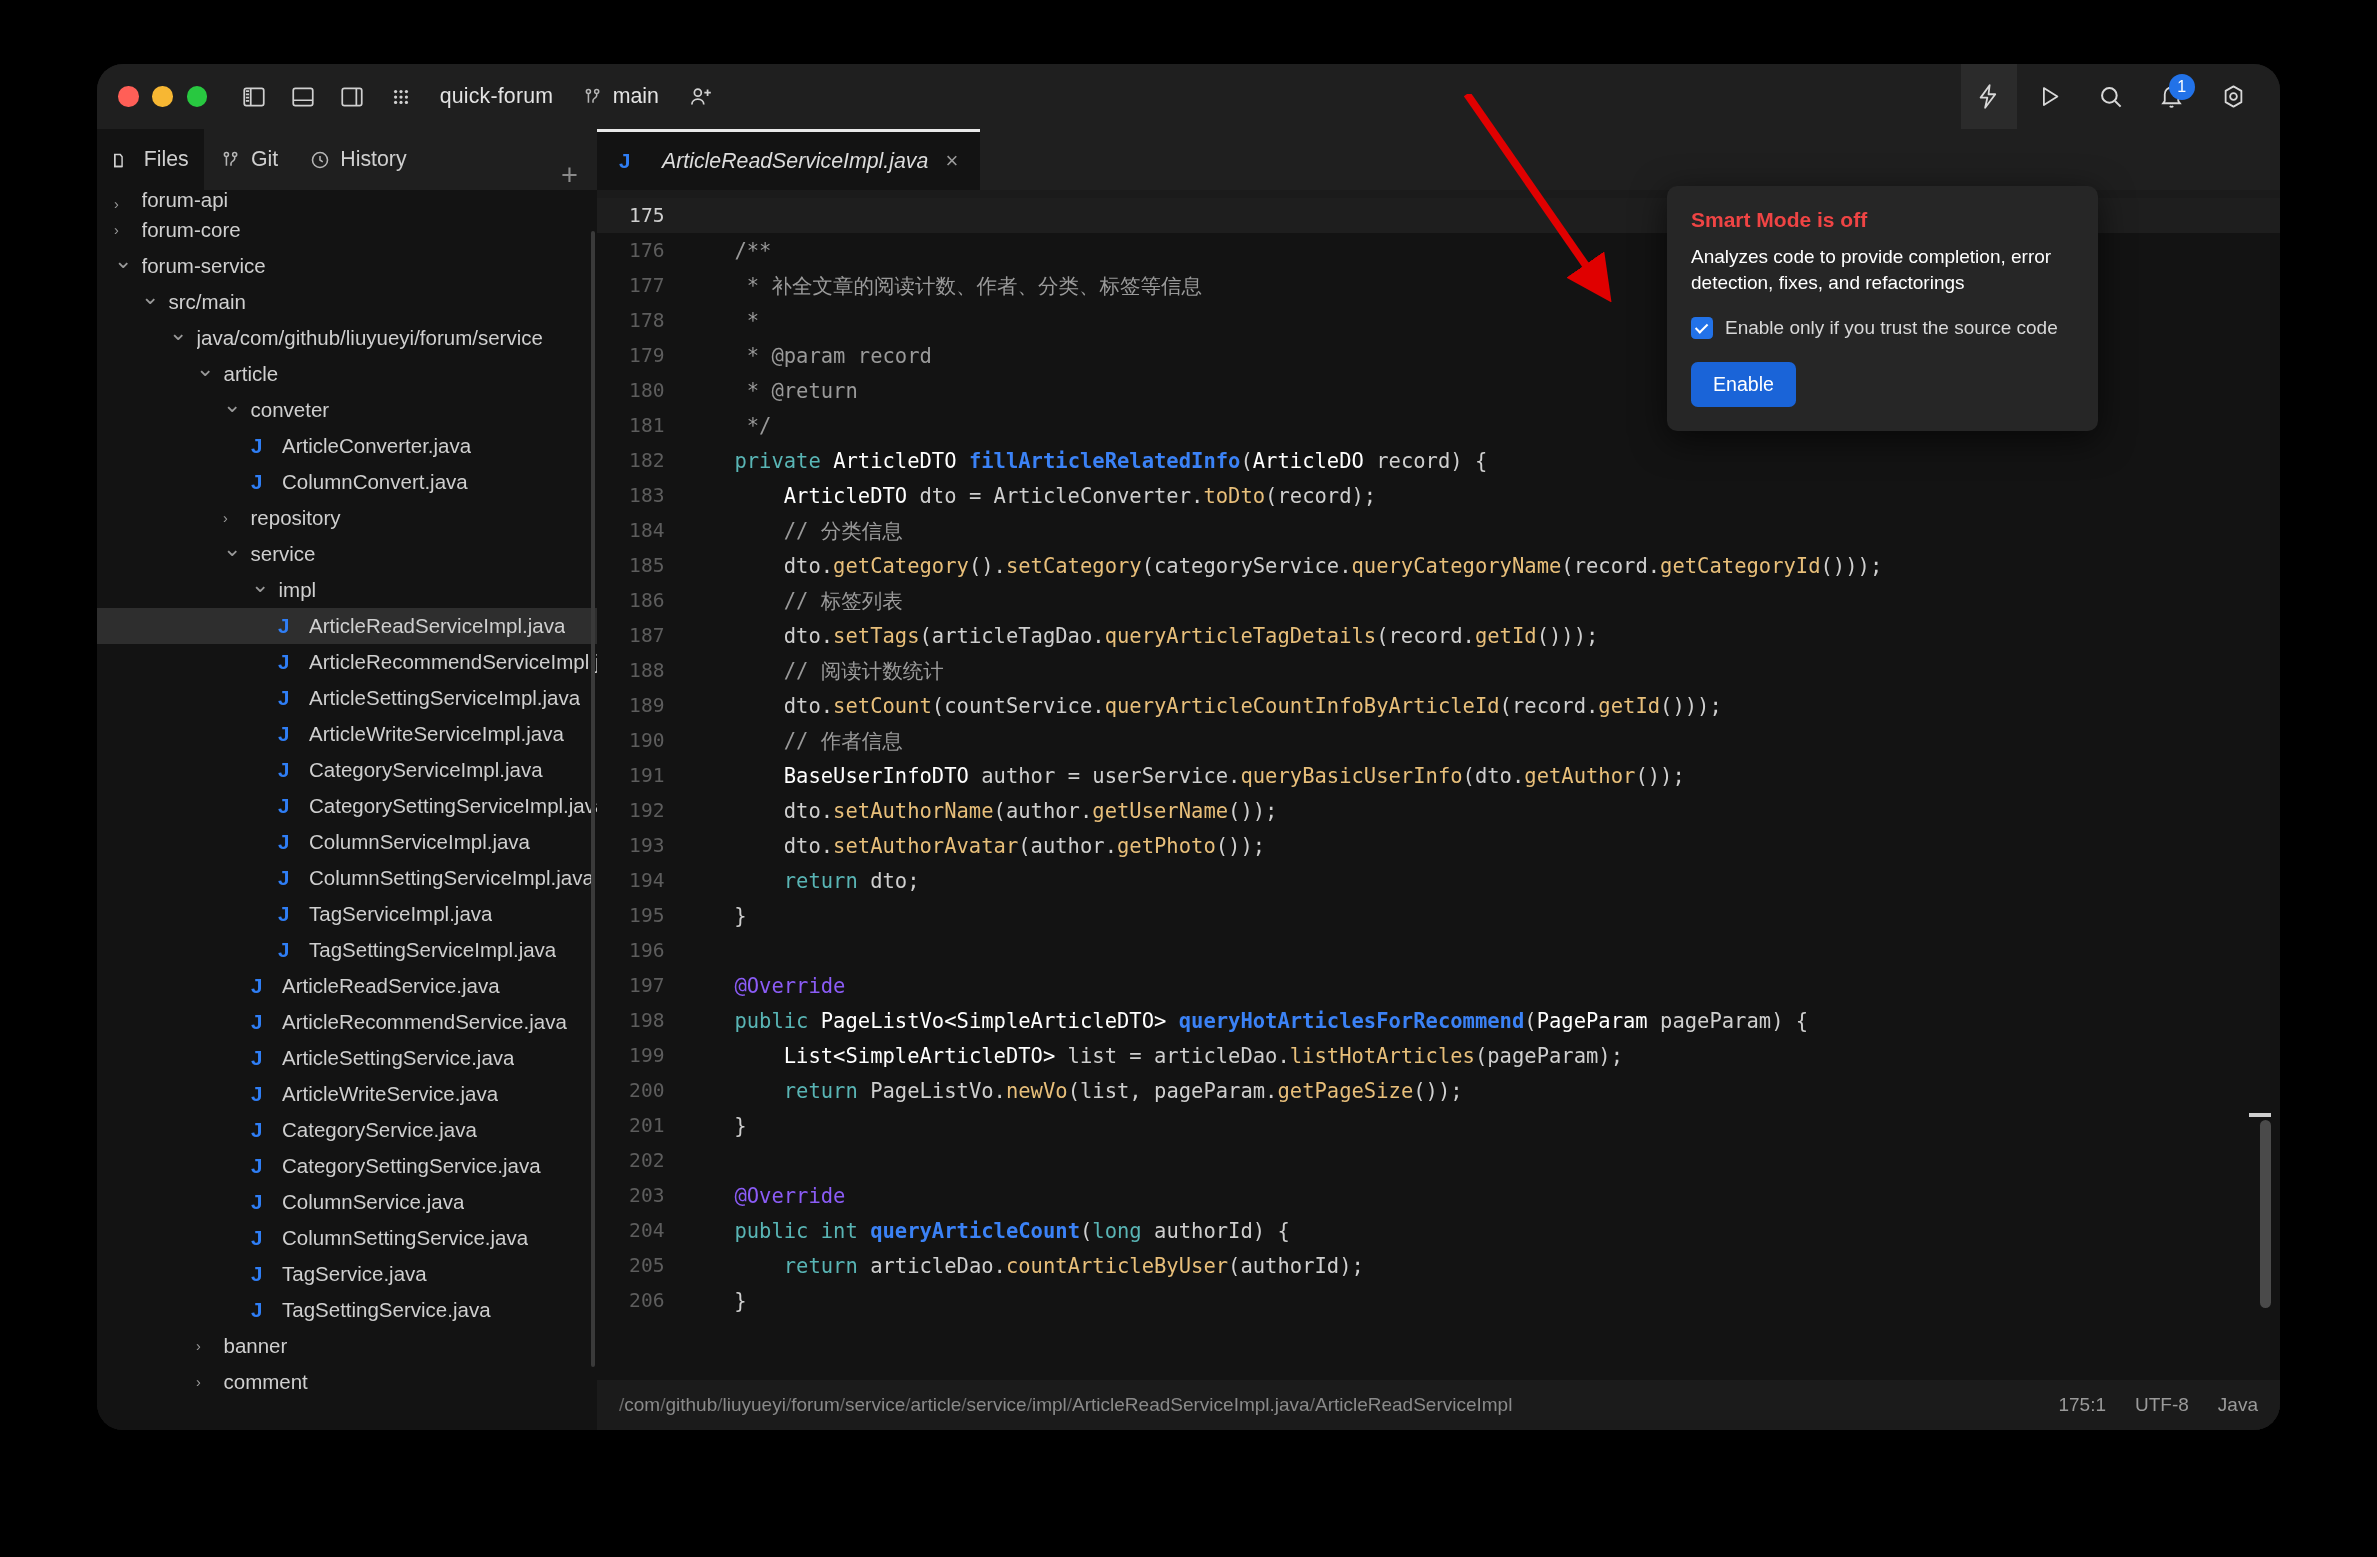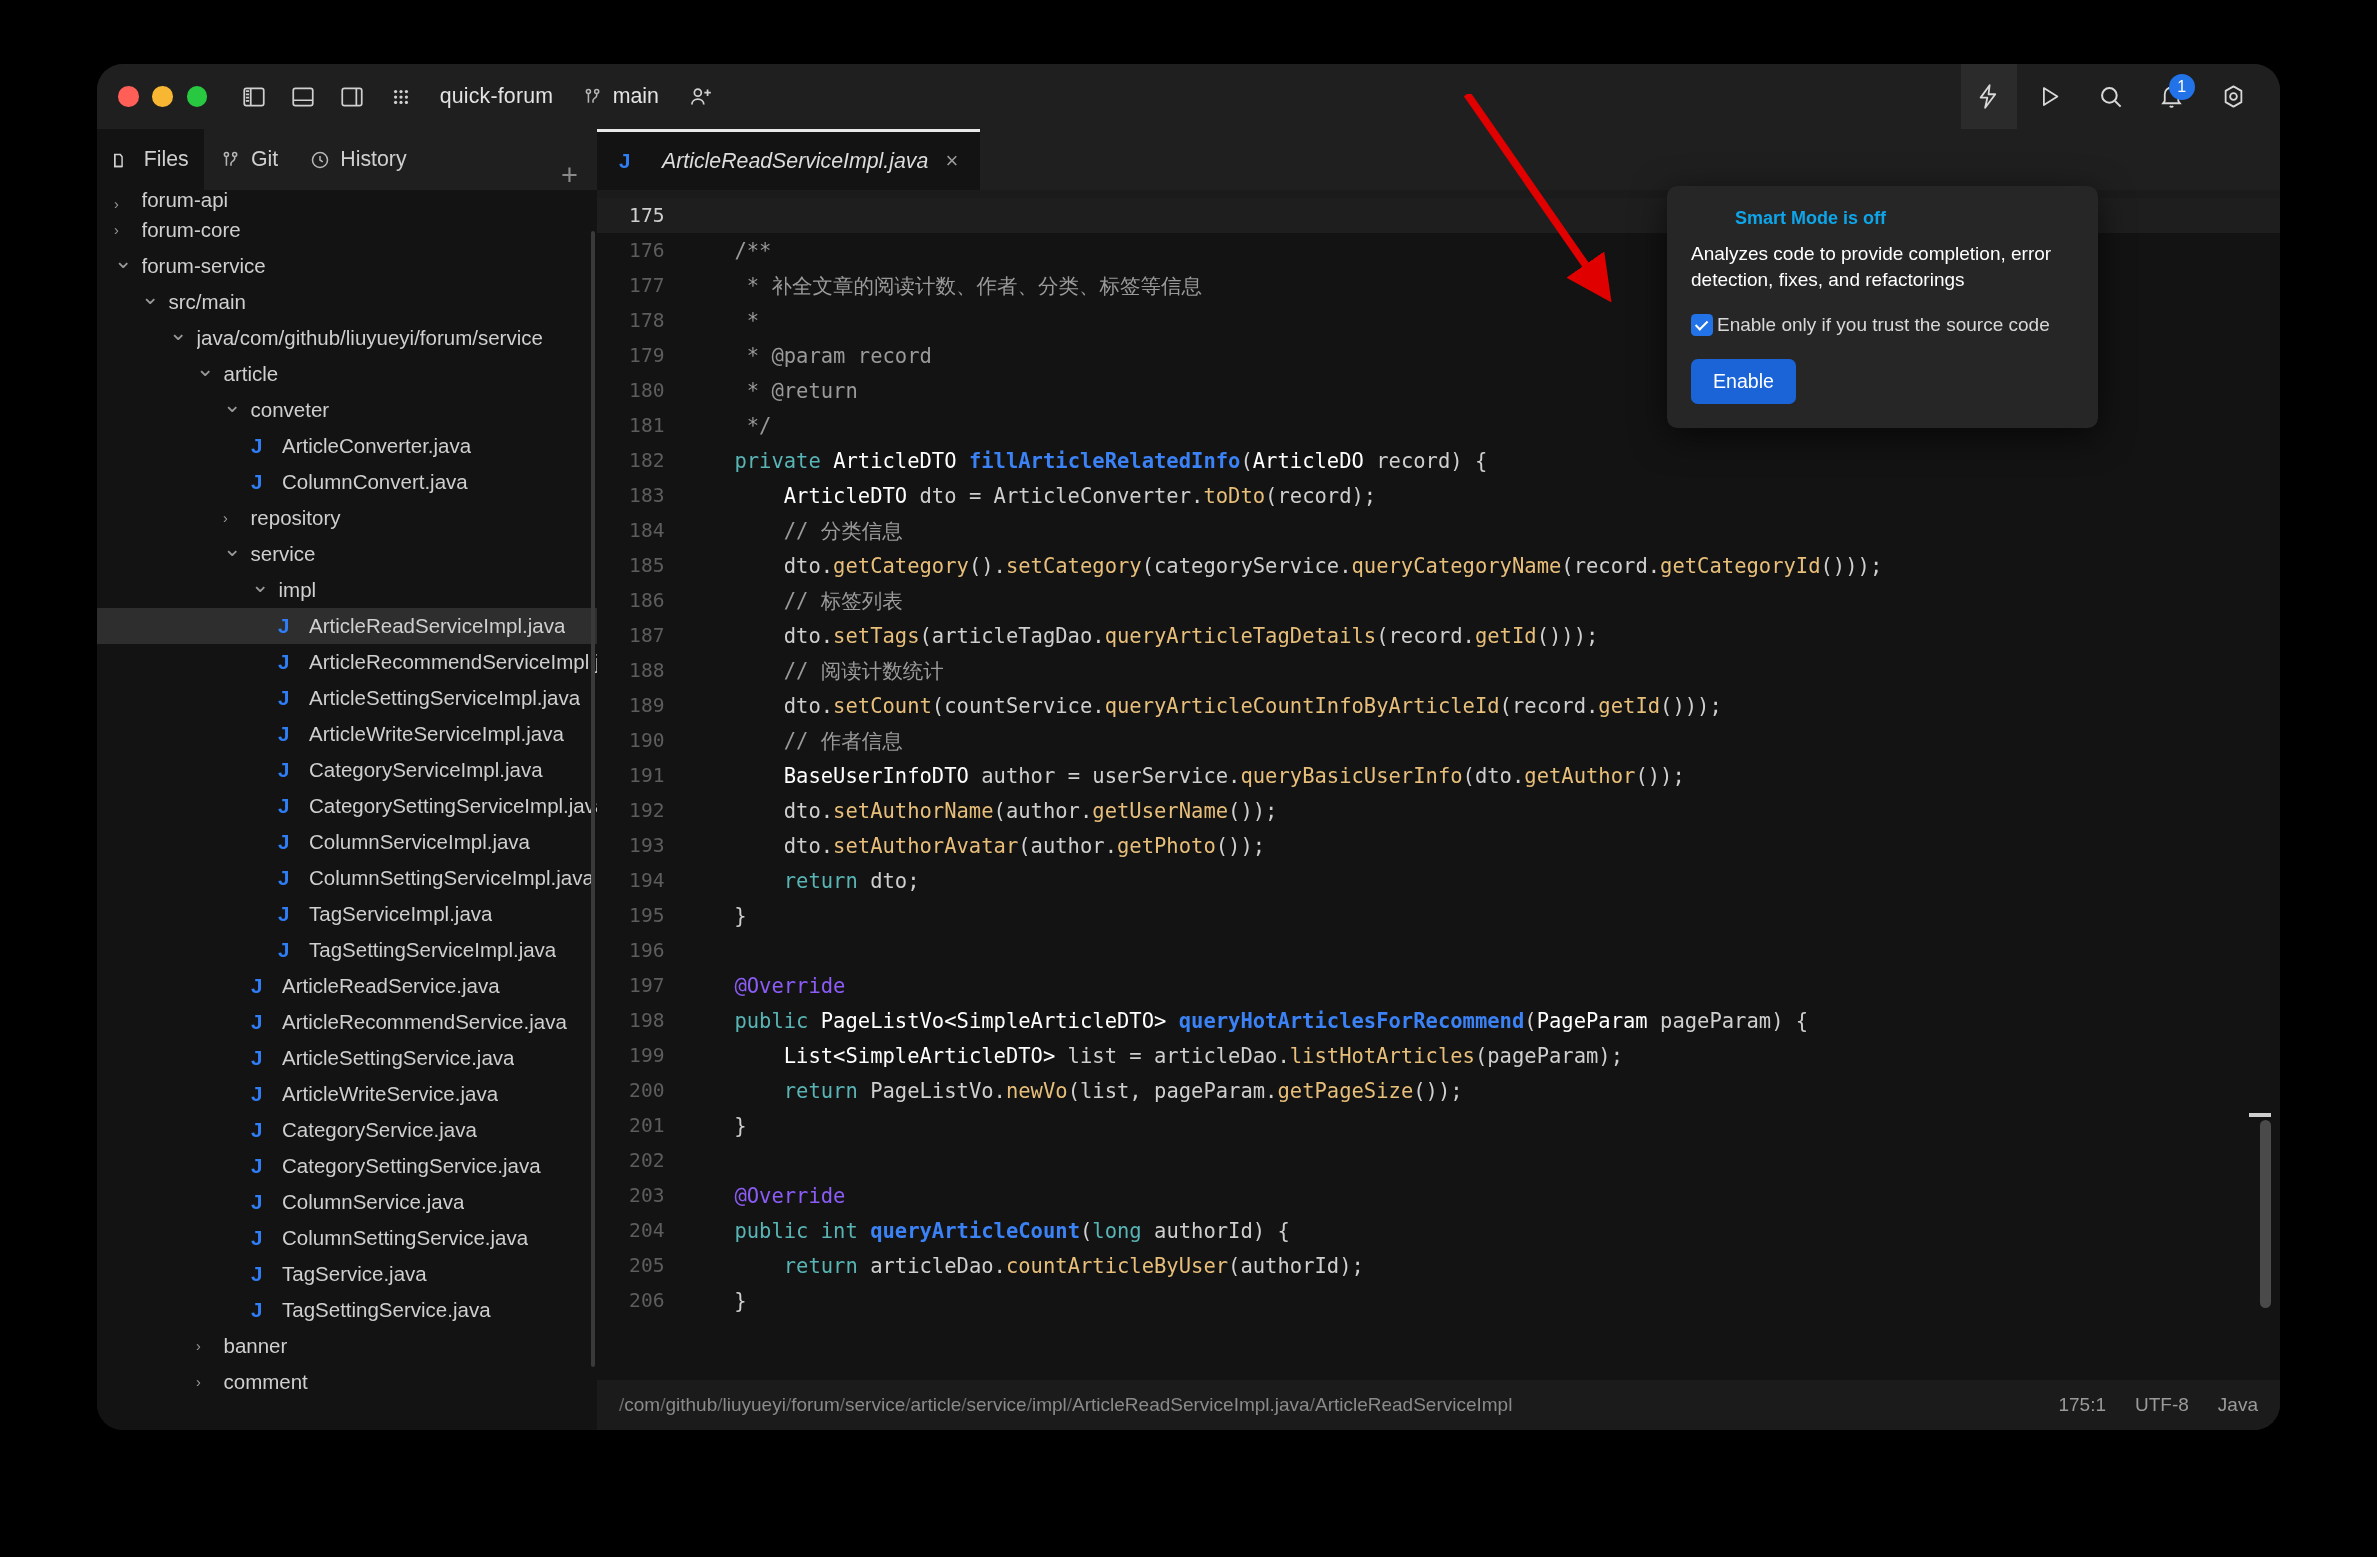--- a/index.html
+++ b/index.html
@@ -86,23 +86,23 @@
   .crumb span{padding:0 0px;}
   .sep{color:#6a6a6a;padding:0 7.7px;}
   .status-right{margin-left:auto;display:flex;align-items:center;gap:29px;color:#9a9a9a;font-size:19px;}
 
   
   .popup{
     position:absolute;left:1570px;top:122px;width:431px;
     background:#262626;border-radius:10.2px;padding:22px 24px 24px 24px;
     box-shadow:0 8.5px 34px rgba(0,0,0,.6);z-index:40;box-sizing:border-box;
   }
-  .popup-title{color:#0ea5e9;font-size:18px;font-weight:bold;margin-bottom:12px;margin-left:44px;}
+  .popup-title{color:#ef4444;font-size:21px;font-weight:bold;margin-bottom:12px;}
   .popup-desc{color:#ffffff;font-size:19px;line-height:1.35;margin-bottom:20.5px;}
-  .popup-check{display:flex;align-items:flex-start;gap:4px;margin-bottom:22px;}
+  .popup-check{display:flex;align-items:flex-start;gap:12px;margin-bottom:22px;}
   .cbox{width:22px;height:22px;border-radius:4.3px;background:#2272e8;flex:0 0 auto;position:relative;margin-top:1.7px;}
   .cbox:after{content:"";position:absolute;left:6.8px;top:3.4px;width:5.1px;height:10.2px;border:solid #fff;border-width:0 2.6px 2.6px 0;transform:rotate(45deg);}
   .popup-check-label{color:#d8d8d8;font-size:19px;line-height:1.25;}
   .enable-btn{
     background:#1a64d8;color:#fff;font-size:19.6px;border:none;border-radius:6.8px;
     padding:11px 22px;cursor:pointer;font-family:"Liberation Sans",sans-serif;
   }
 
   
   .arrow{position:absolute;left:1366px;top:94px;width:359px;height:239px;z-index:60;pointer-events:none;}

